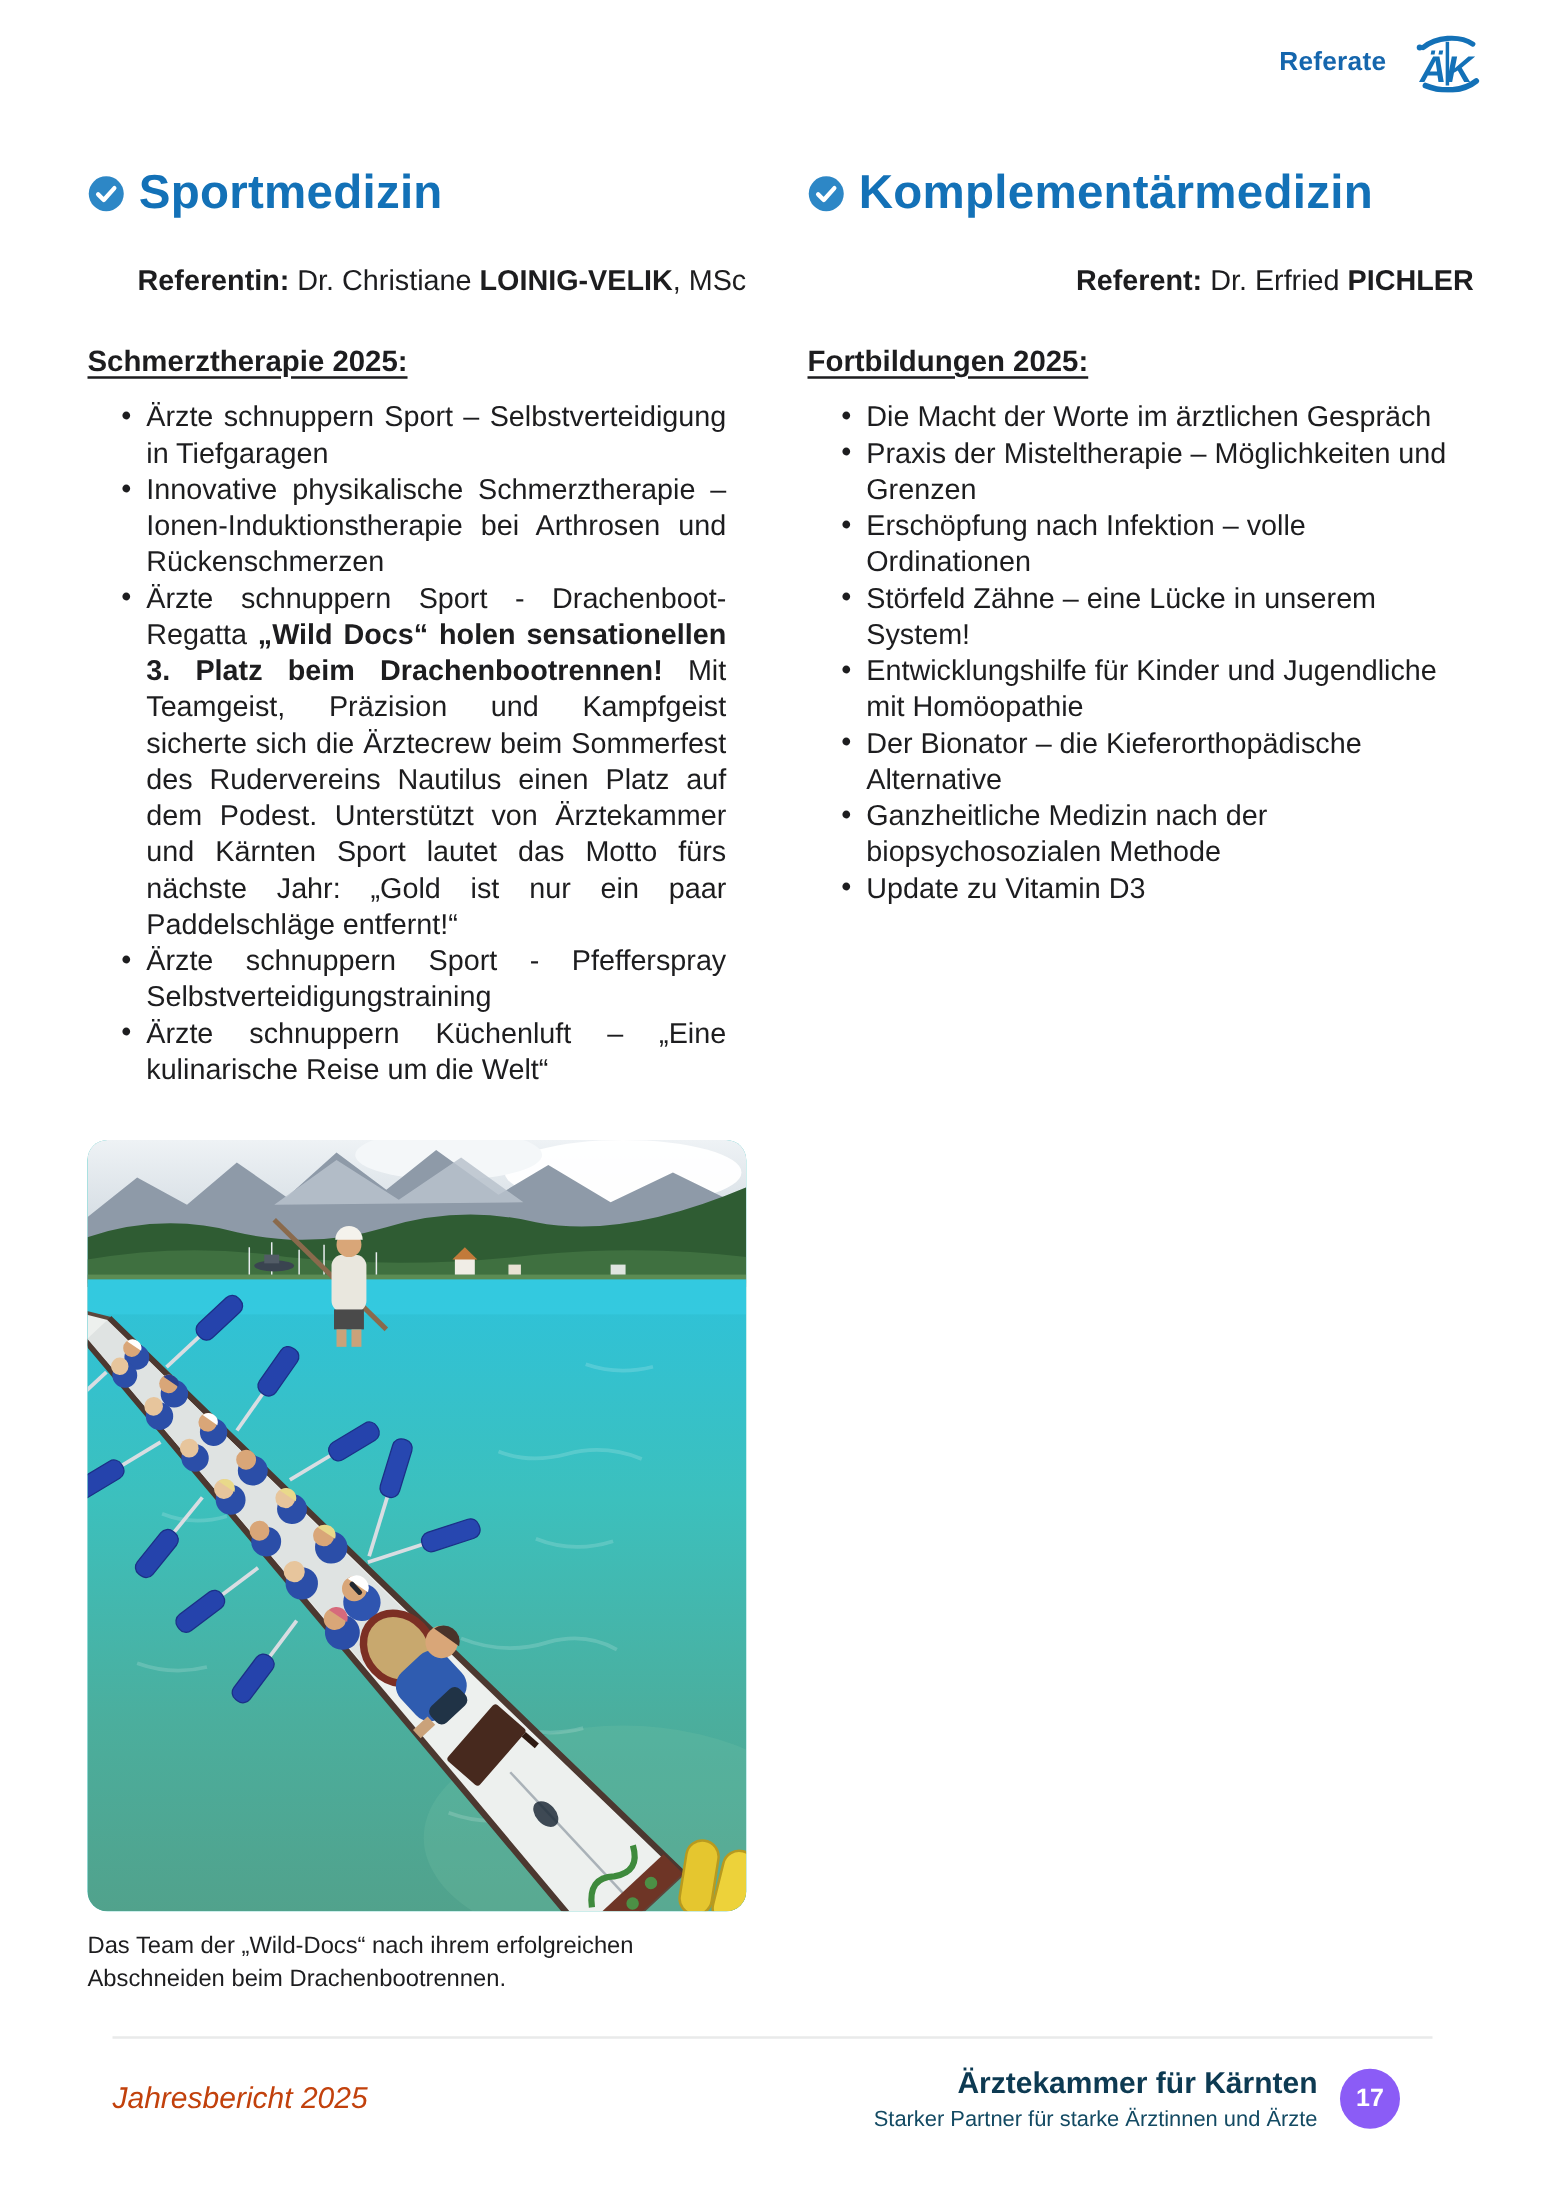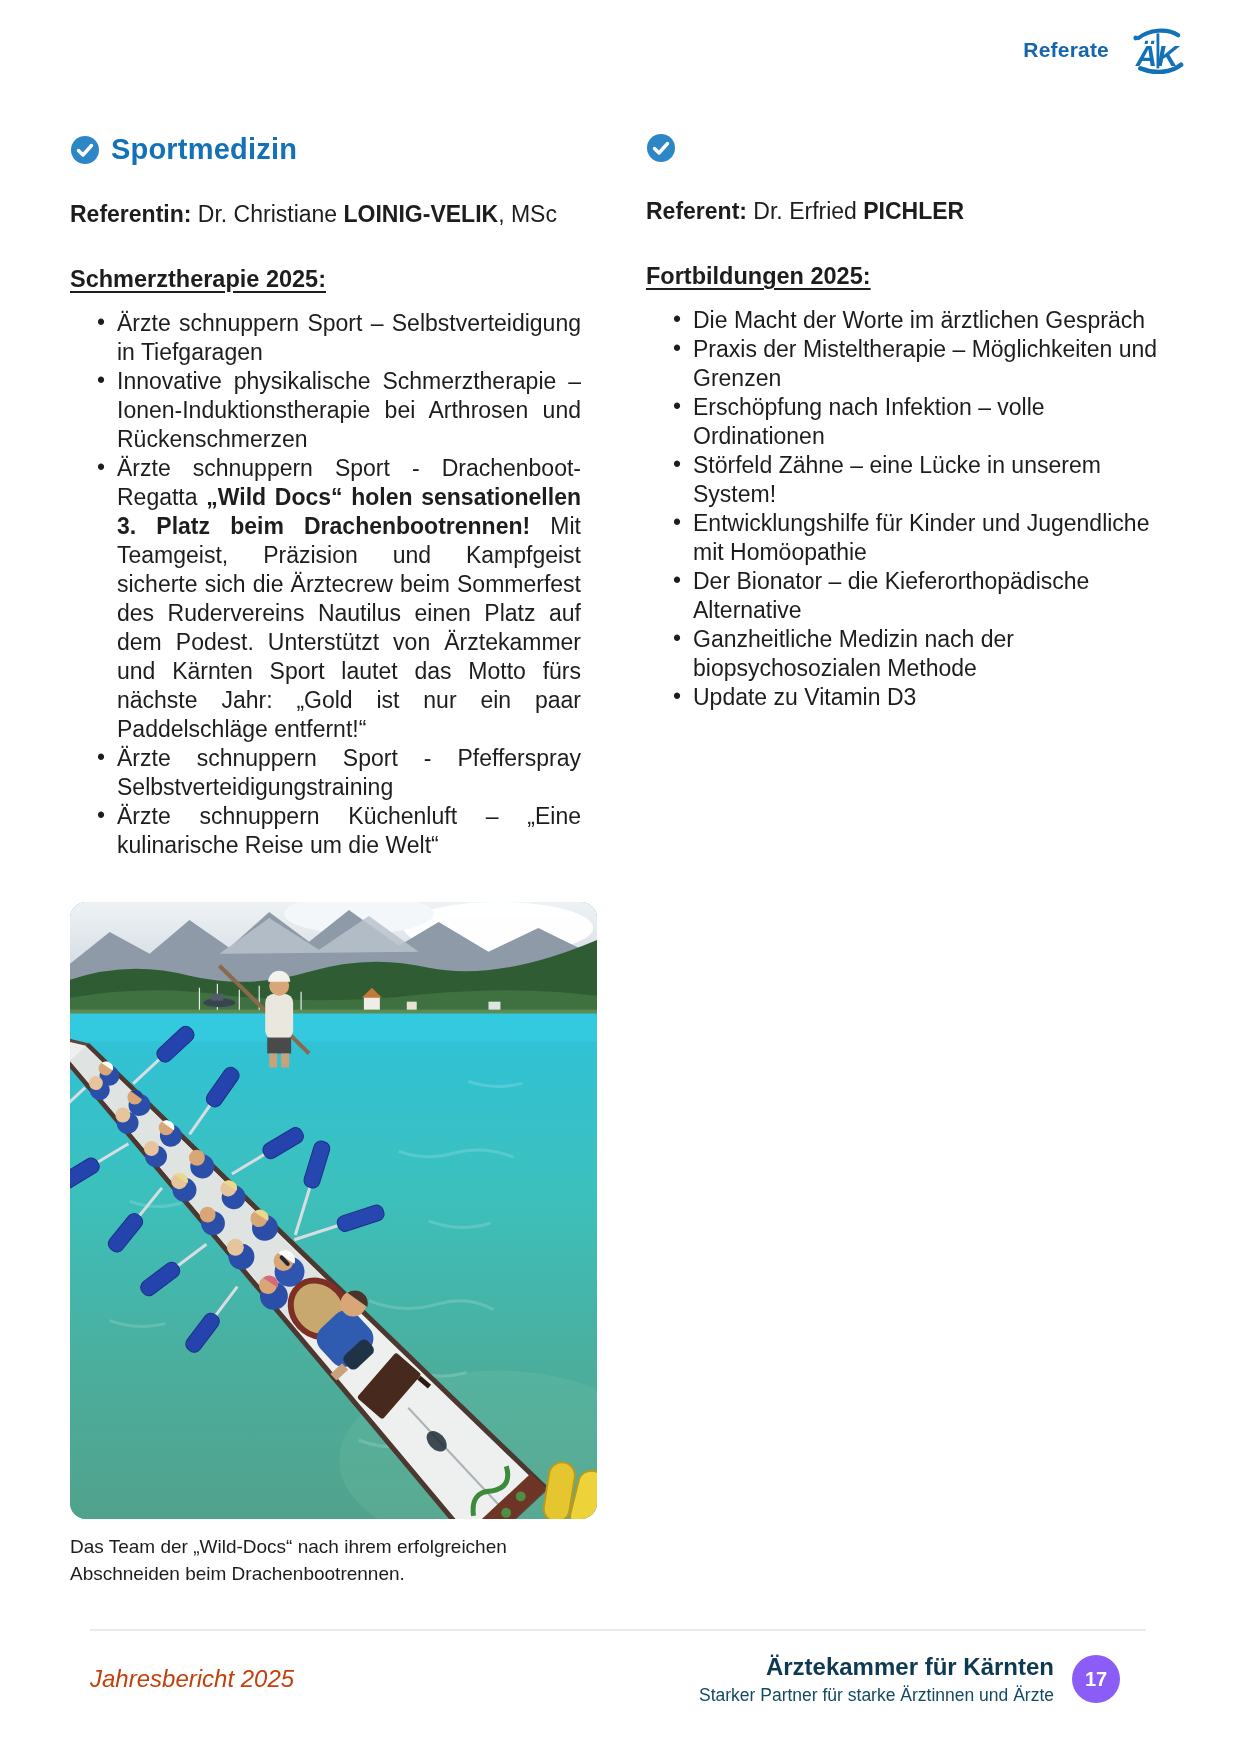--- a/index.html
+++ b/index.html
@@ -11,22 +11,22 @@
   
   .header { position:absolute; top:26px; right:56px; display:flex; align-items:center; gap:20px; }
   .referate { color:#1566ad; font-weight:bold; font-size:21px; letter-spacing:.2px; }
   .logo svg { display:block; }
 
   
   .content { position:absolute; left:70px; top:133px; width:1109px; display:grid;
              grid-template-columns:527px 533px; column-gap:49px; }
   .col-heading { display:flex; align-items:center; gap:11px; margin:0 0 35px 0; }
   .check-badge { width:30px; height:30px; flex:0 0 30px; }
-  .col-title { font-size:29px; font-weight:bold; color:#1371b7; letter-spacing:.2px; }
-  .referent-line { font-size:23px; margin:0 0 38px 0; }
+  .col-title { font-size:38px; font-weight:bold; color:#1371b7; letter-spacing:.2px; }
+  .referent-line { font-size:23px; margin:0 0 38px 15px;text-align:right; }
   .list-title { font-size:23.5px; font-weight:bold; text-decoration:underline;
                 text-underline-offset:4px; margin:0 0 13px 0; }
   ul.items { margin:16px; padding:0 0 0 31px; font-size:23px; line-height:29px; list-style:none; }
   ul.items li { position:relative; margin:0; }
   ul.items li::before { content:"\2022"; position:absolute; left:-20px; top:-1px; }
   .col-left ul.items li { text-align:justify; }
 
   
   figure.photo { margin:42px 0 0 0; width:527px; }
   .photo-frame { width:527px; height:617px; border-radius:16px; overflow:hidden; background:#3cc0bd; }
@@ -312,20 +312,21 @@
     </div>
 
     <div class="col-right">
       <div class="col-heading">
         <span class="check-badge">
           <svg viewBox="0 0 30 30" width="30" height="30" aria-hidden="true">
             <circle cx="15" cy="15" r="14" fill="#2d87c6"></circle>
             <path d="M8.5 15.5 L13 20 L21.5 10.5" stroke="#ffffff" stroke-width="3.4" fill="none" stroke-linecap="round" stroke-linejoin="round"></path>
           </svg>
         </span>
+        <span class="col-title">Komplementärmedizin</span>
       </div>
 
       <p class="referent-line"><b>Referent:</b><span> Dr. Erfried </span><b>PICHLER</b><span></span></p>
 
       <p class="list-title">Fortbildungen 2025:</p>
 
       <ul class="items">
         <li><span>Die Macht der Worte im ärztlichen Gespräch</span></li>
         <li><span>Praxis der Misteltherapie – Möglichkeiten und Grenzen</span></li>
         <li><span>Erschöpfung nach Infektion – volle Ordinationen</span></li>

